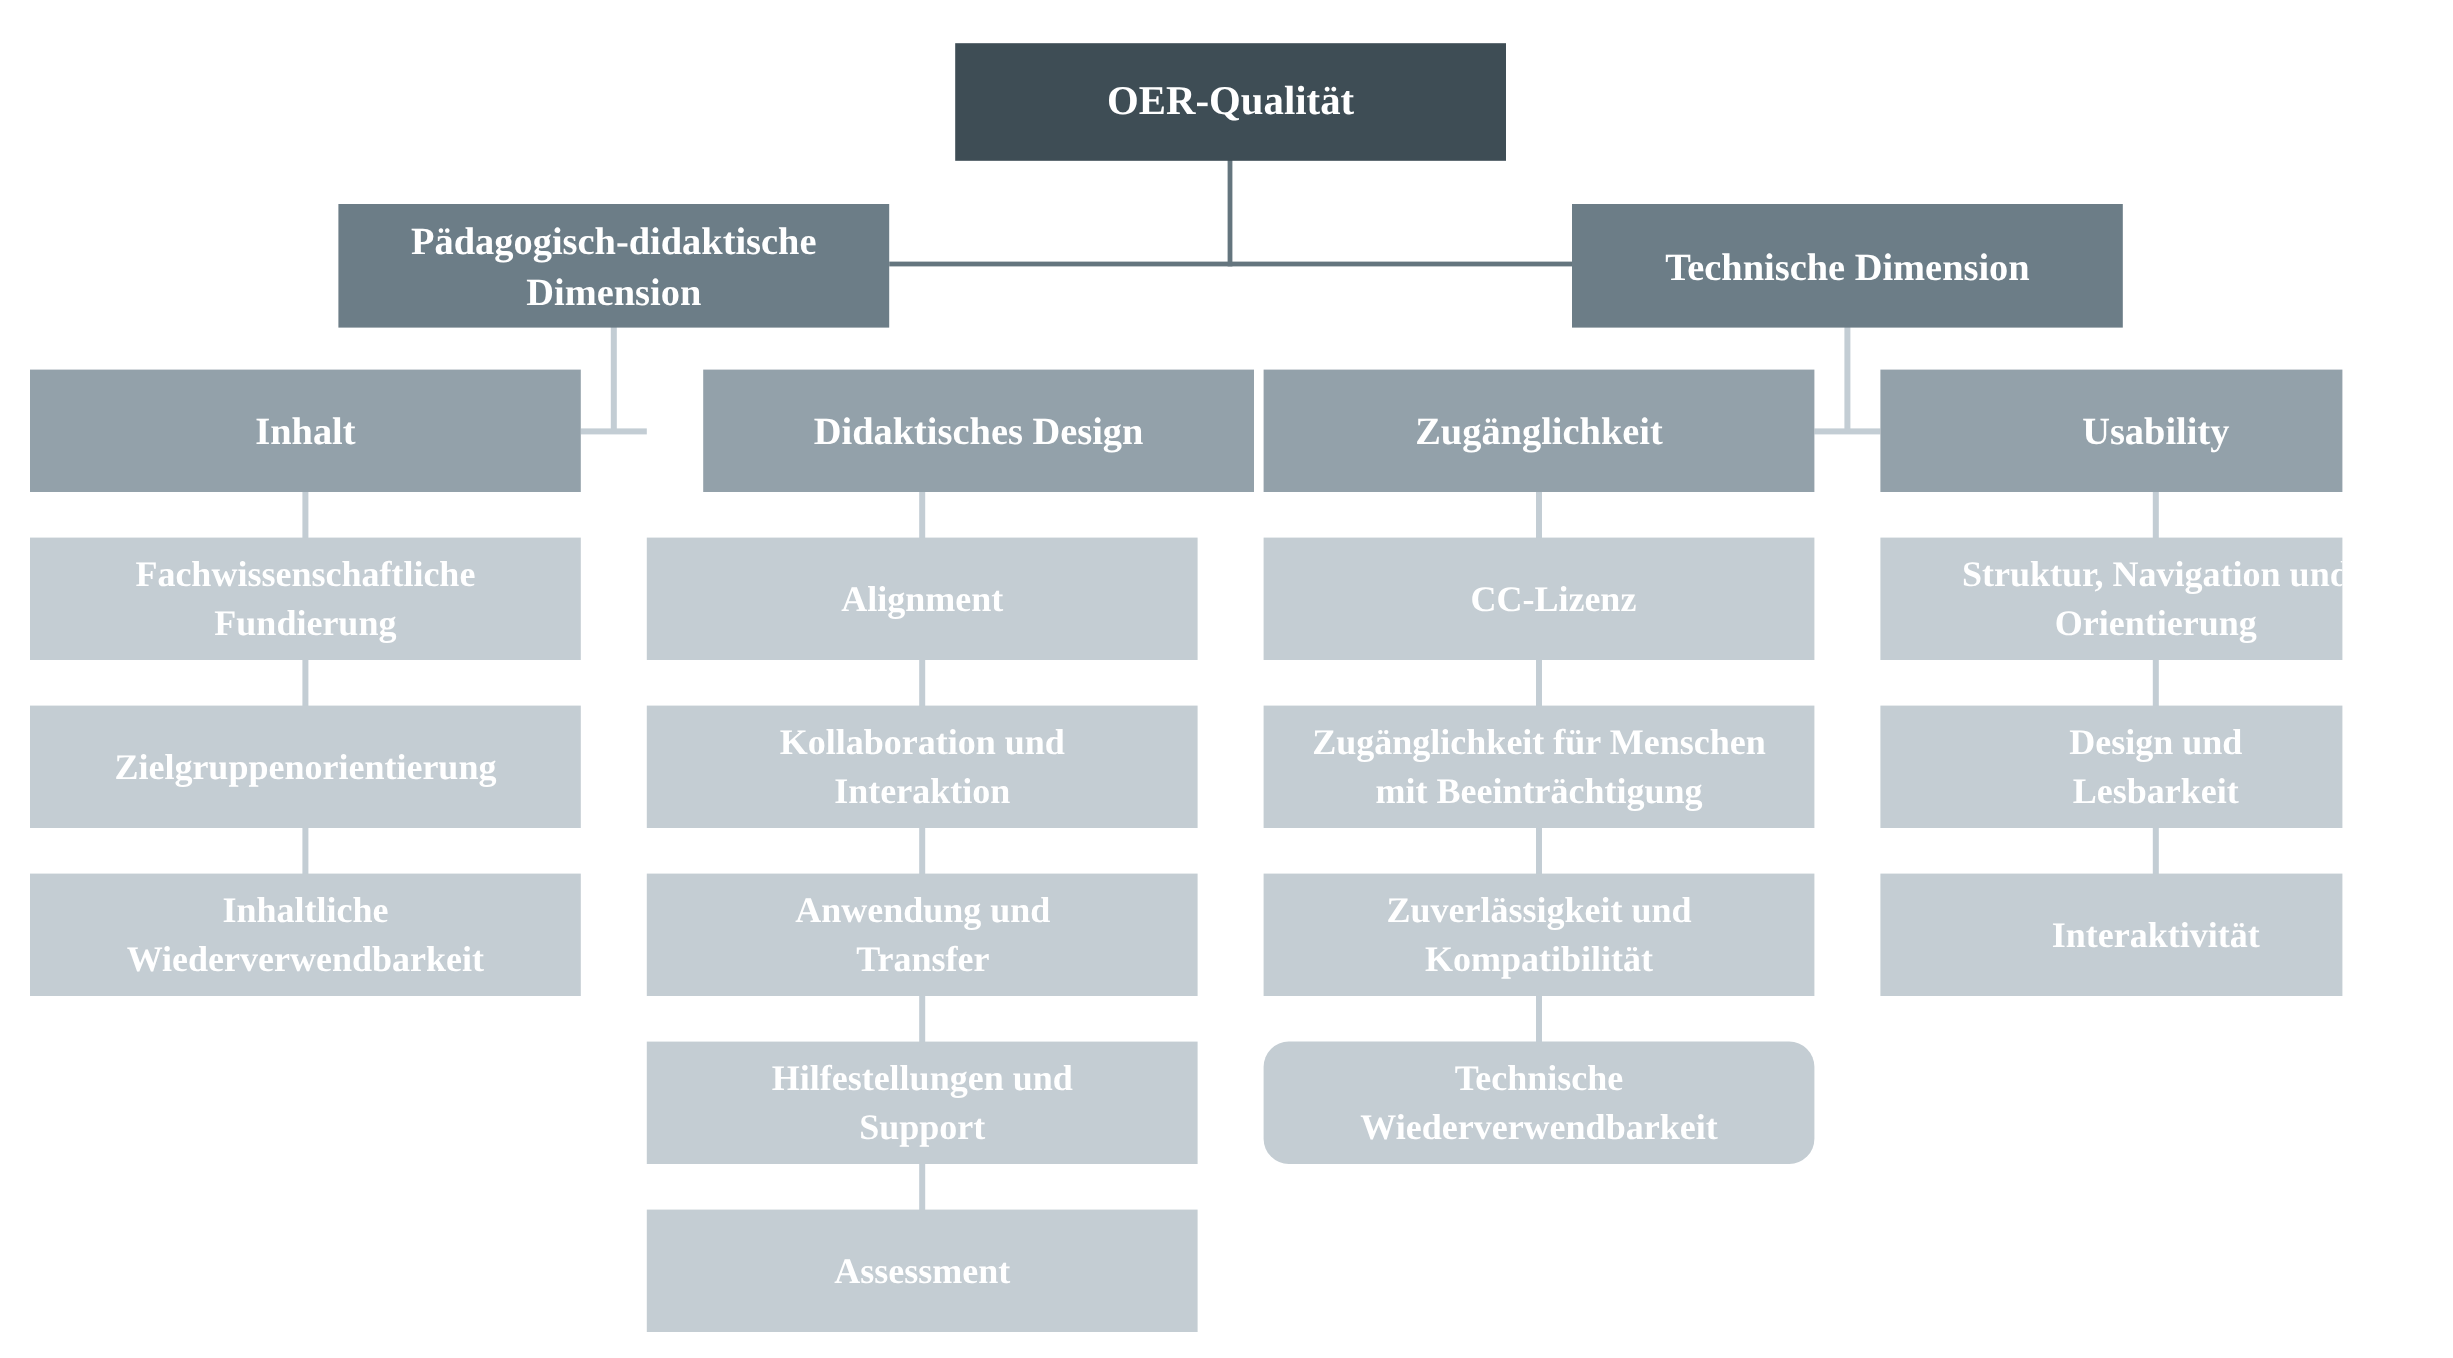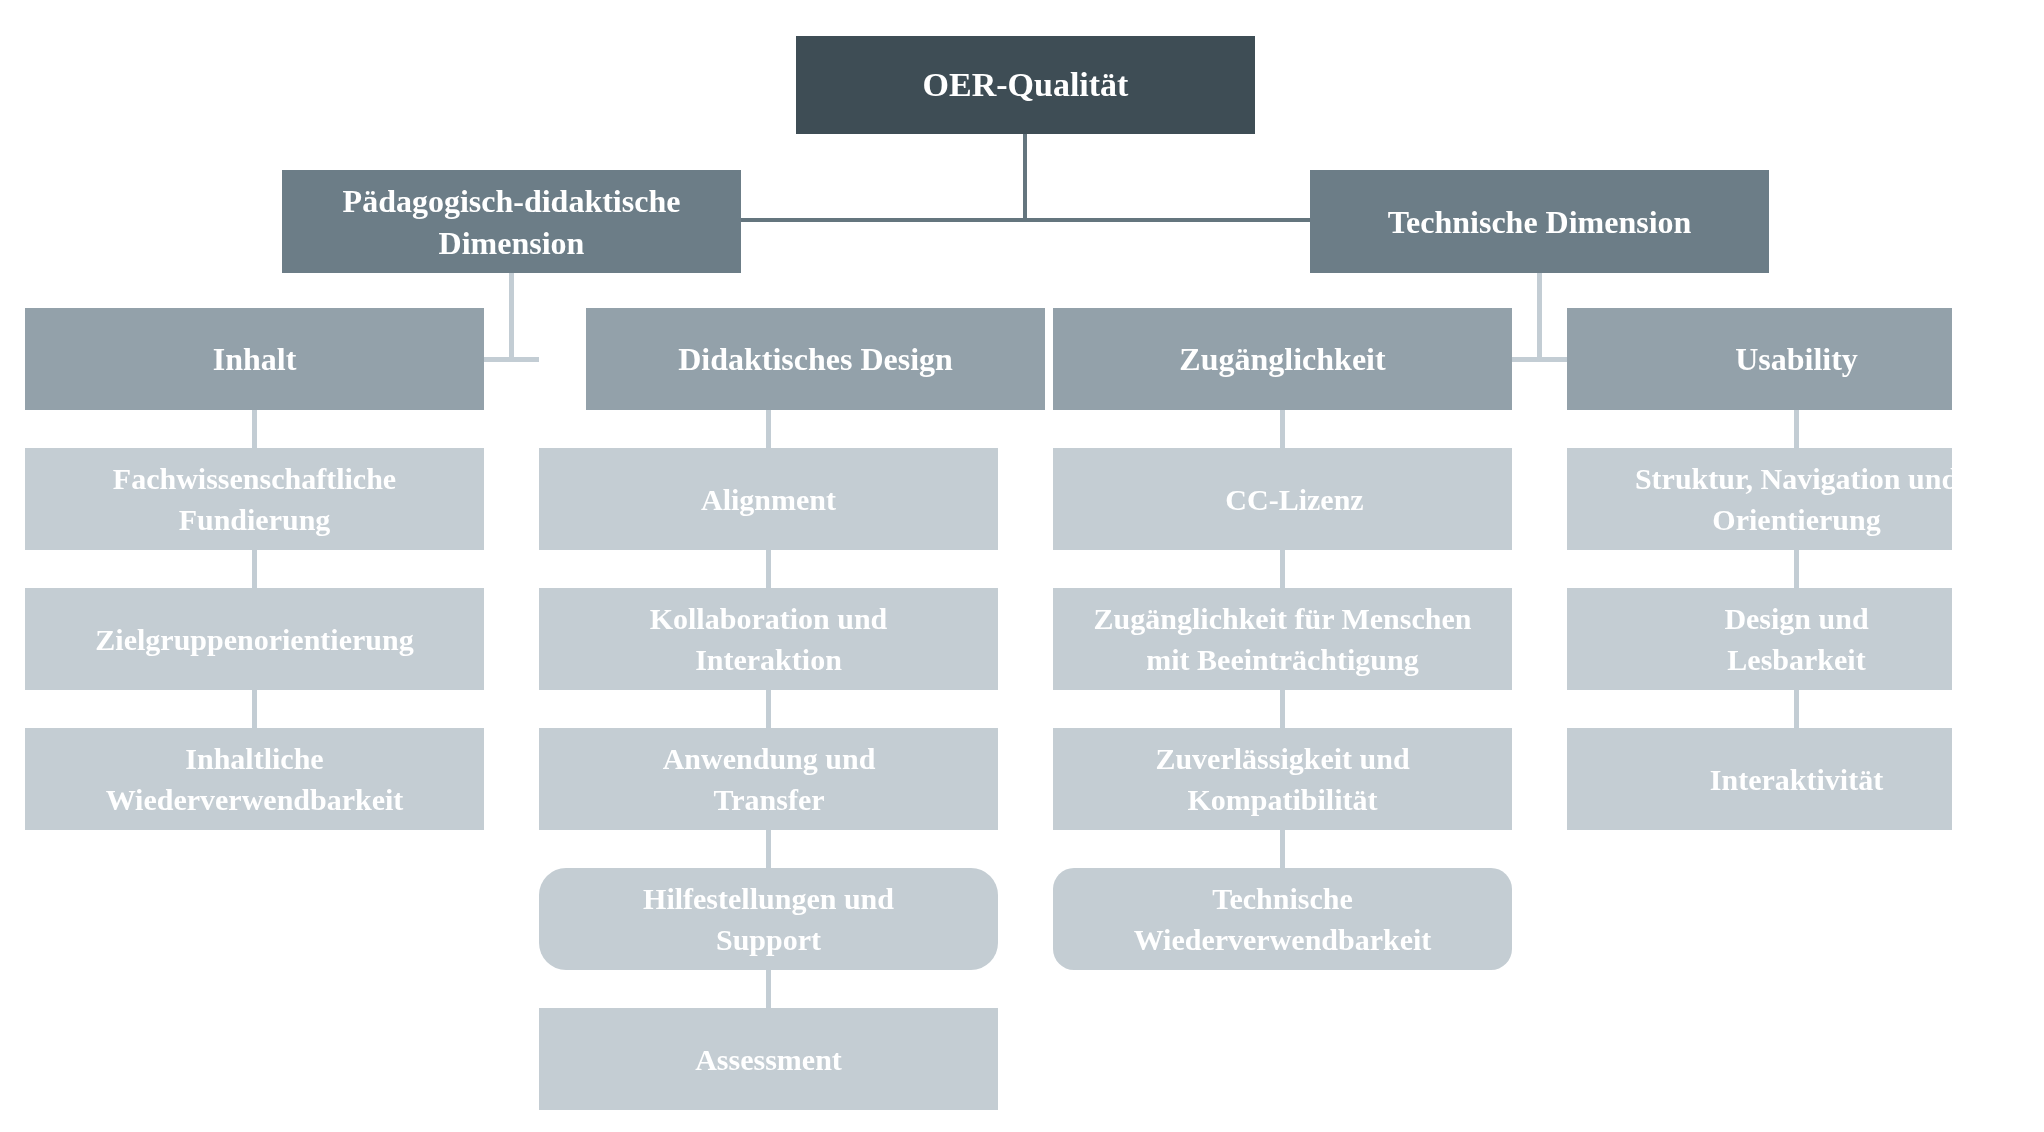--- a/index.html
+++ b/index.html
@@ -104,21 +104,21 @@
 Fundierung</div>
   <div class="node criterion" style="left:25px; top:588px; width:459px; height:102px;">Zielgruppenorientierung</div>
   <div class="node criterion" style="left:25px; top:728px; width:459px; height:102px;">Inhaltliche
 Wiederverwendbarkeit</div>
 
   <div class="node criterion" style="left:539px; top:448px; width:459px; height:102px;">Alignment</div>
   <div class="node criterion" style="left:539px; top:588px; width:459px; height:102px;">Kollaboration und
 Interaktion</div>
   <div class="node criterion" style="left:539px; top:728px; width:459px; height:102px;padding-left:11px;">Anwendung und
 Transfer</div>
-  <div class="node criterion" style="left:539px; top:868px; width:459px; height:102px;border-radius:27px;">Hilfestellungen und
+  <div class="node criterion" style="left:539px; top:868px; width:459px; height:102px;">Hilfestellungen und
 Support</div>
   <div class="node criterion" style="left:539px; top:1008px; width:459px; height:102px;">Assessment</div>
 
   <div class="node criterion" style="left:1053px; top:448px; width:459px; height:102px;padding-left:34px;">CC-Lizenz</div>
   <div class="node criterion" style="left:1053px; top:588px; width:459px; height:102px;">Zugänglichkeit für Menschen
 mit Beeinträchtigung</div>
   <div class="node criterion" style="left:1053px; top:728px; width:459px; height:102px;">Zuverlässigkeit und
 Kompatibilität</div>
   <div class="node criterion" style="left:1053px; top:868px; width:459px; height:102px;border-radius:21px;">Technische
 Wiederverwendbarkeit</div>

